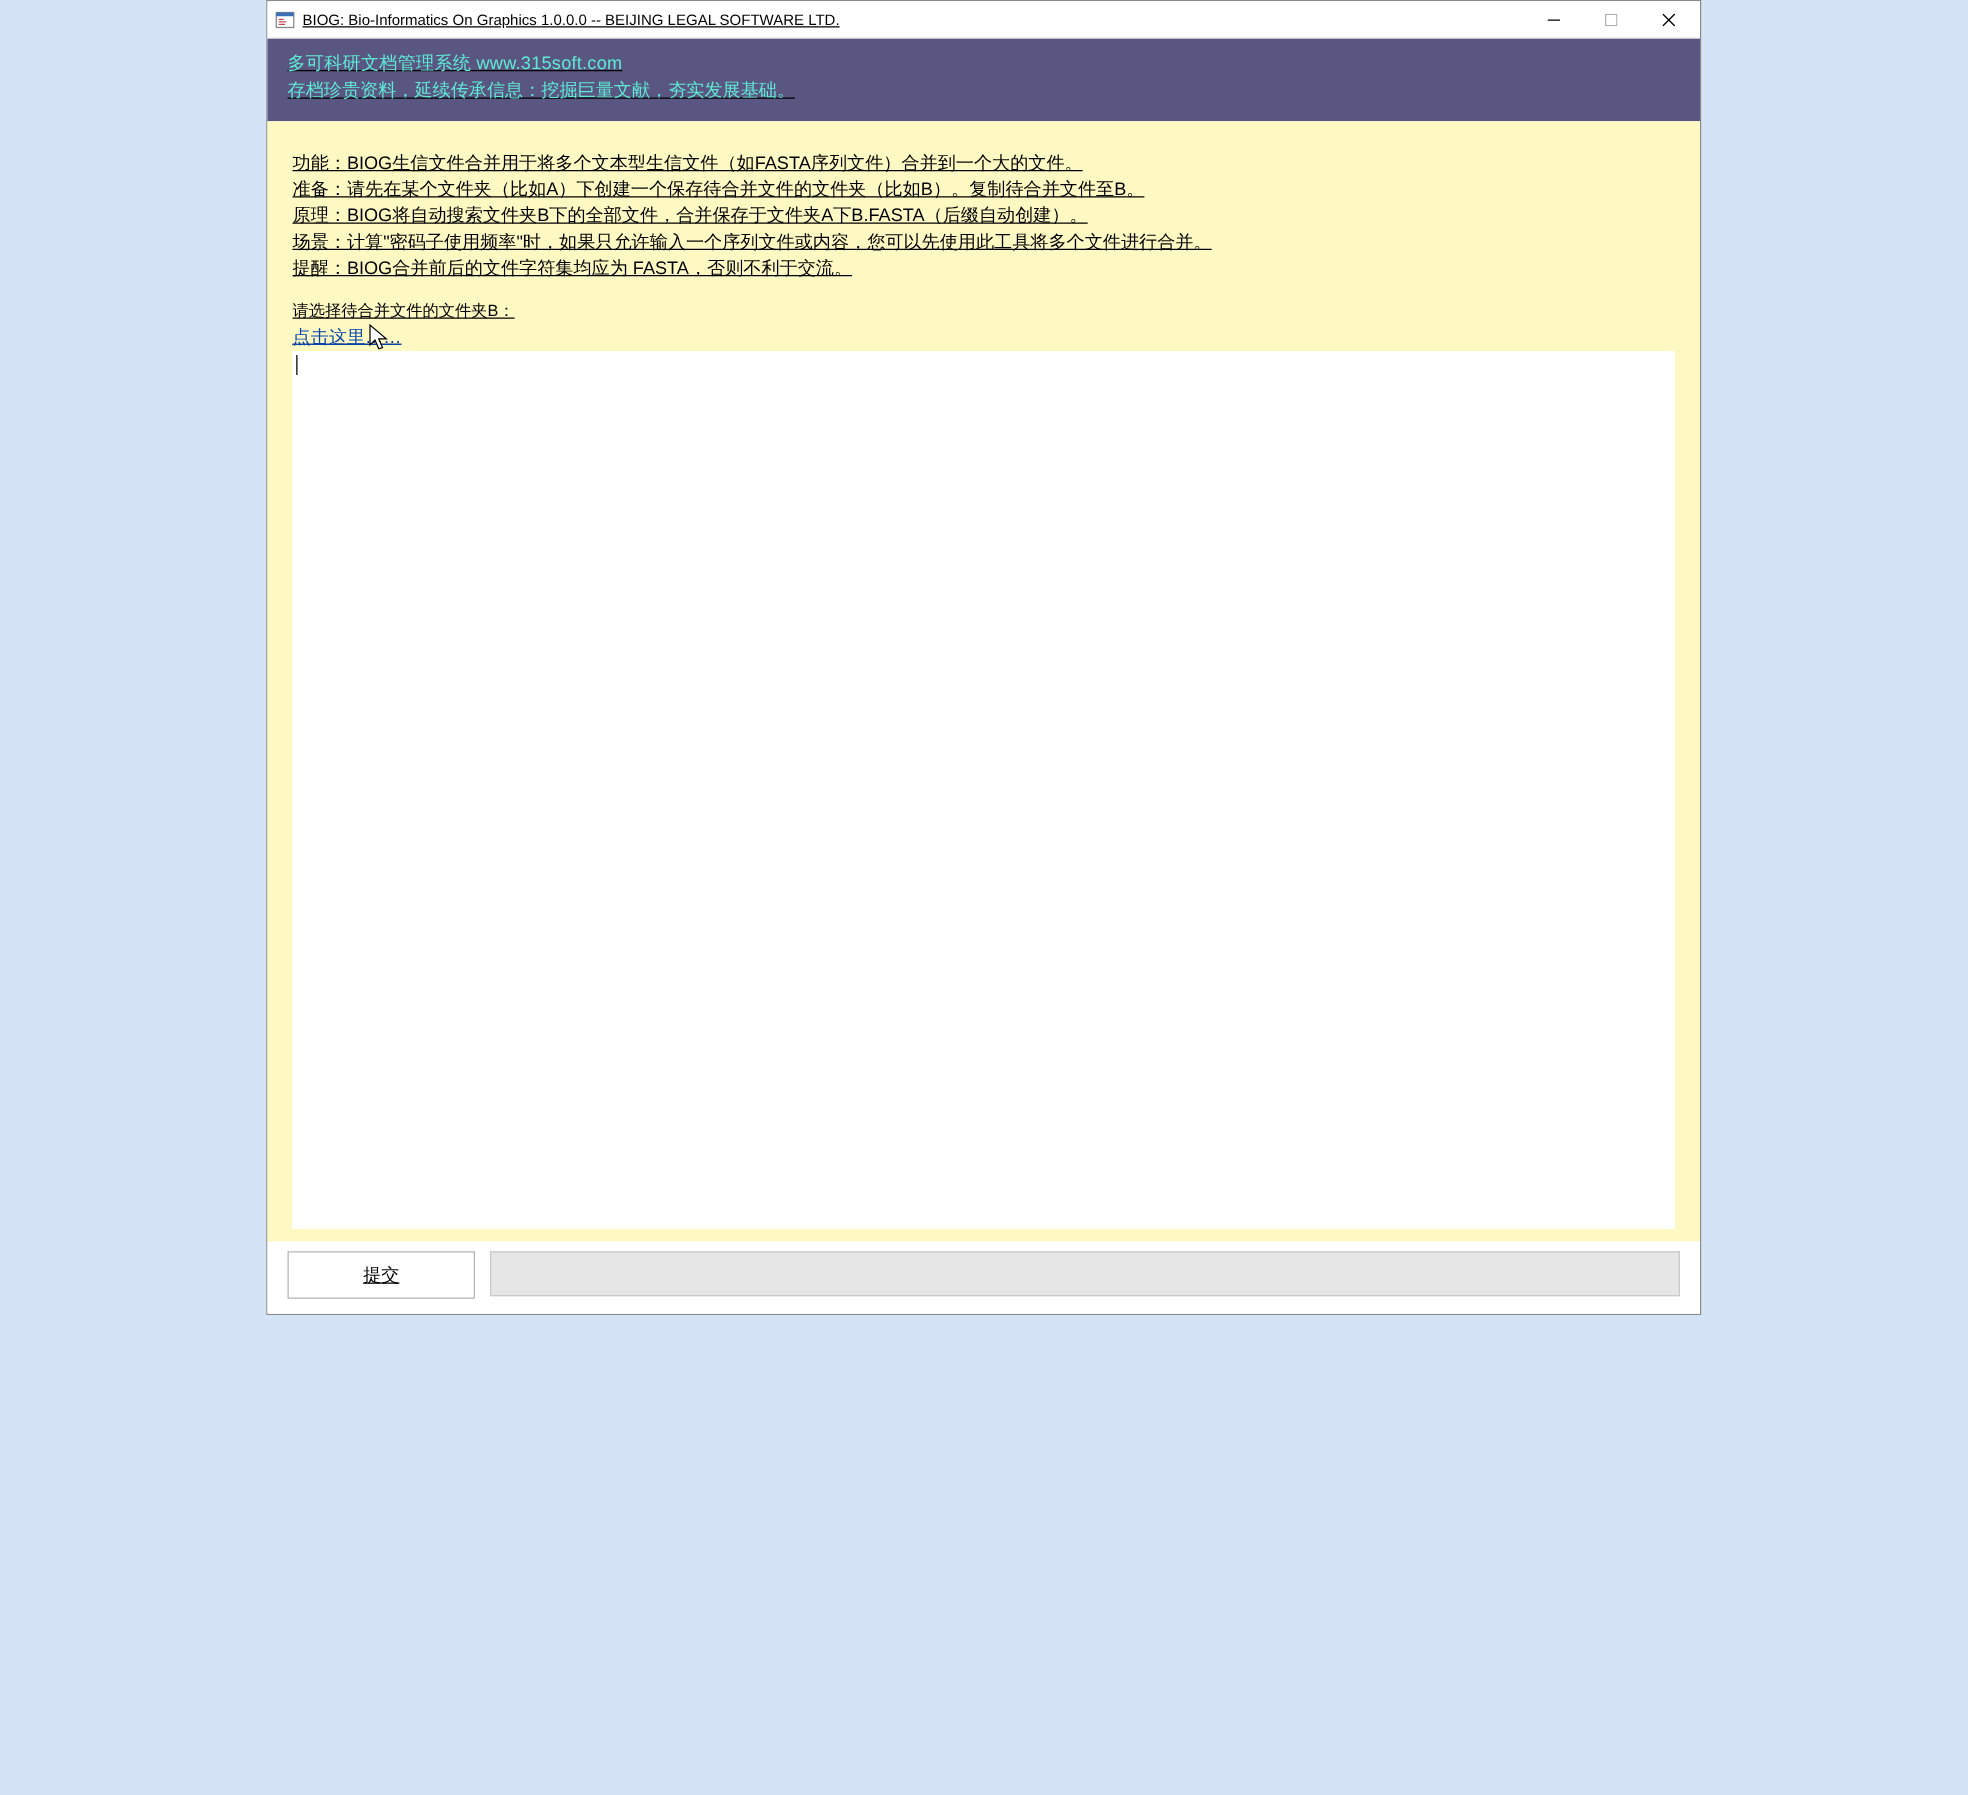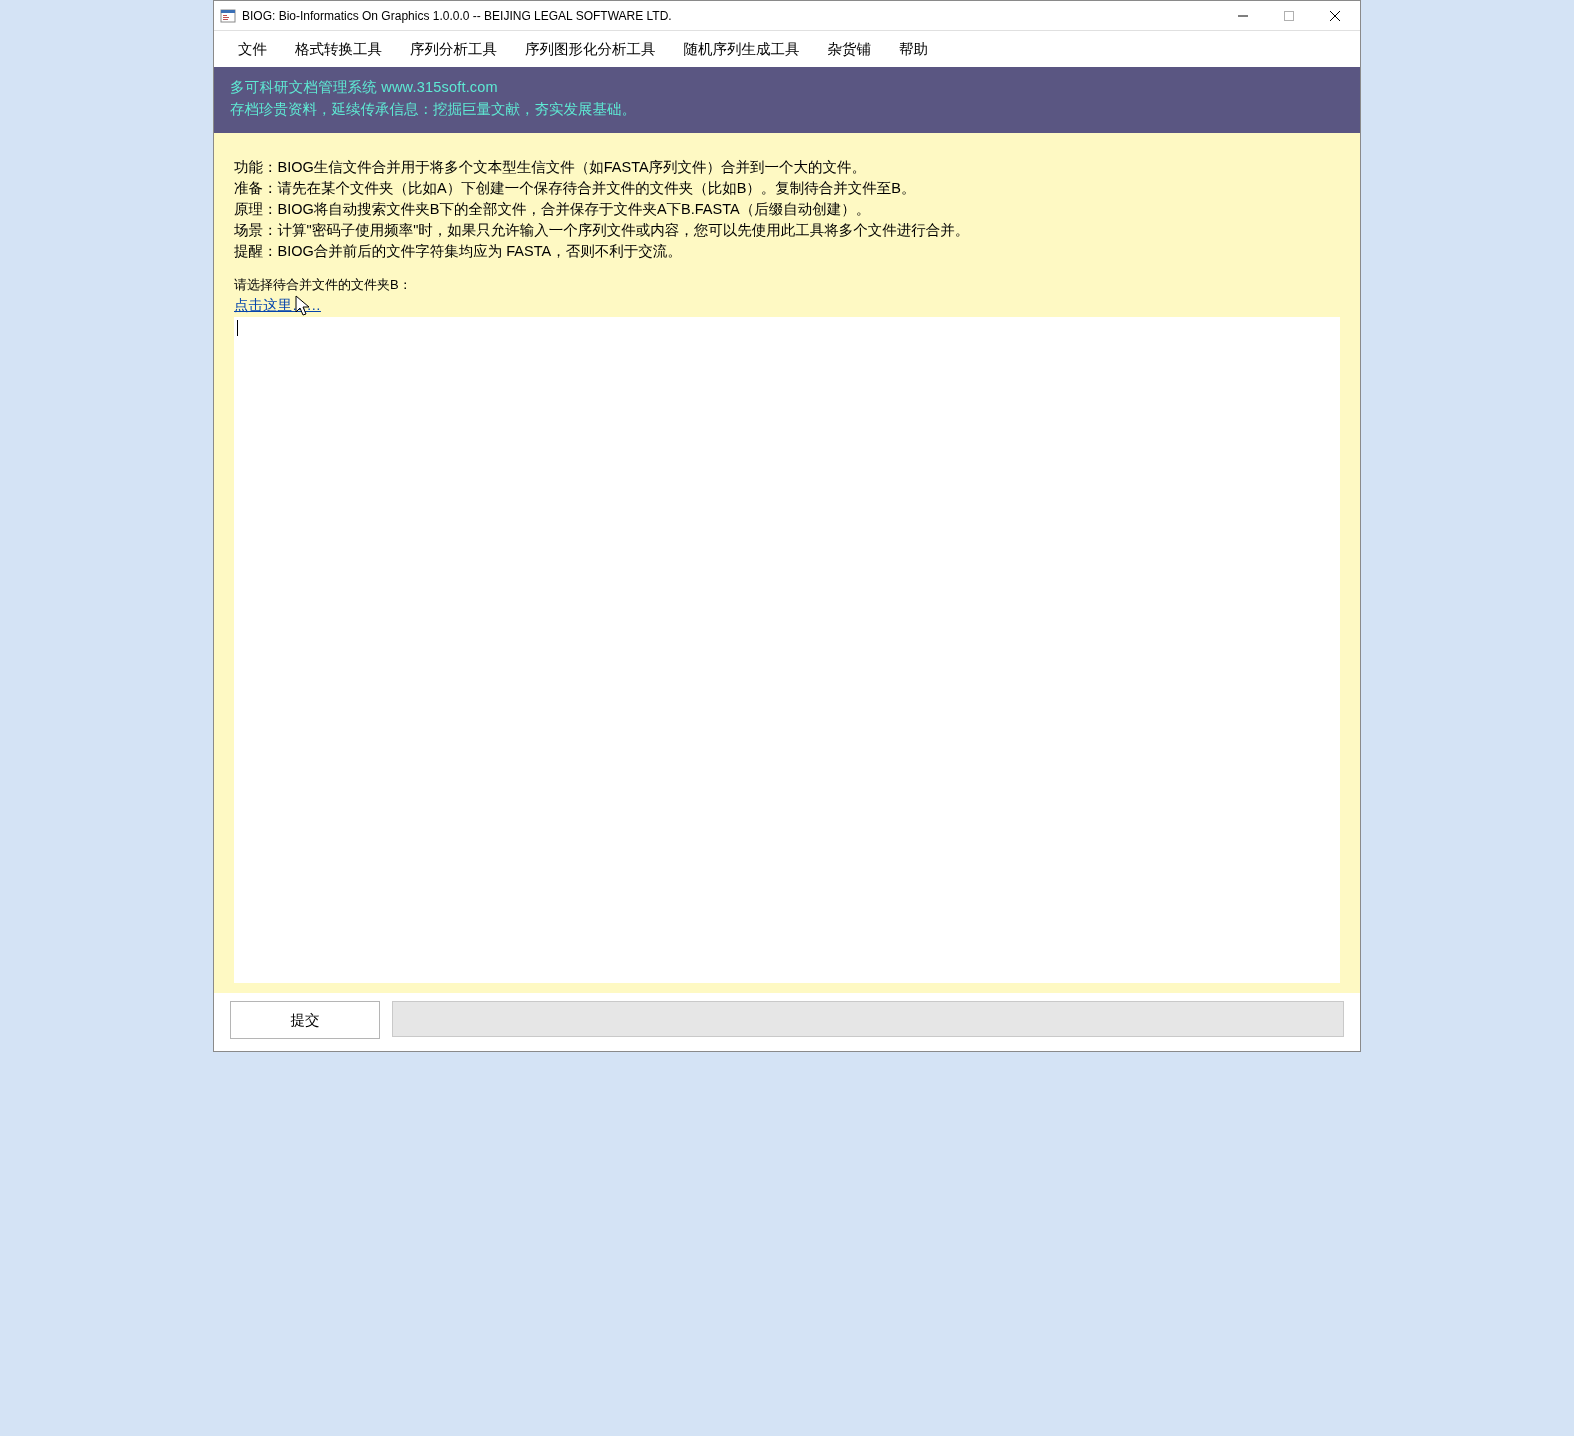--- a/index.html
+++ b/index.html
@@ -14,20 +14,21 @@
       overflow: hidden;
     }
     .window {
       width: 1148px;
       height: 1052px;
       background: #ffffff;
       border: 1px solid #8a8a8a;
       display: flex;
       flex-direction: column;
       margin: 0 auto;
+      text-decoration: underline;
     }
     .titlebar {
       height: 30px;
       background: #ffffff;
       display: flex;
       align-items: center;
       padding: 0 2px 0 6px;
       border-bottom: 1px solid #e0e0e0;
     }
     .titlebar-icon {
@@ -195,29 +196,20 @@
       </div>
       <div class="titlebar-btn">
         <svg width="10" height="10" viewBox="0 0 10 10">
             <line x1="0" y1="0" x2="10" y2="10" stroke-width="1"></line>
             <line x1="10" y1="0" x2="0" y2="10" stroke-width="1"></line>
           </svg>
       </div>
     </div>
   </div>
 
-  <div class="menubar">
-    <div class="menu-item">文件</div>
-    <div class="menu-item">格式转换工具</div>
-    <div class="menu-item">序列分析工具</div>
-    <div class="menu-item">序列图形化分析工具</div>
-    <div class="menu-item">随机序列生成工具</div>
-    <div class="menu-item">杂货铺</div>
-    <div class="menu-item">帮助</div>
-  </div>
 
   <div class="banner">
     <div class="banner-line1">多可科研文档管理系统 www.315soft.com</div>
     <div>存档珍贵资料，延续传承信息：挖掘巨量文献，夯实发展基础。</div>
   </div>
 
   <div class="content">
     <div class="description">
       <div>功能：BIOG生信文件合并用于将多个文本型生信文件（如FASTA序列文件）合并到一个大的文件。</div>
       <div>准备：请先在某个文件夹（比如A）下创建一个保存待合并文件的文件夹（比如B）。复制待合并文件至B。</div>

